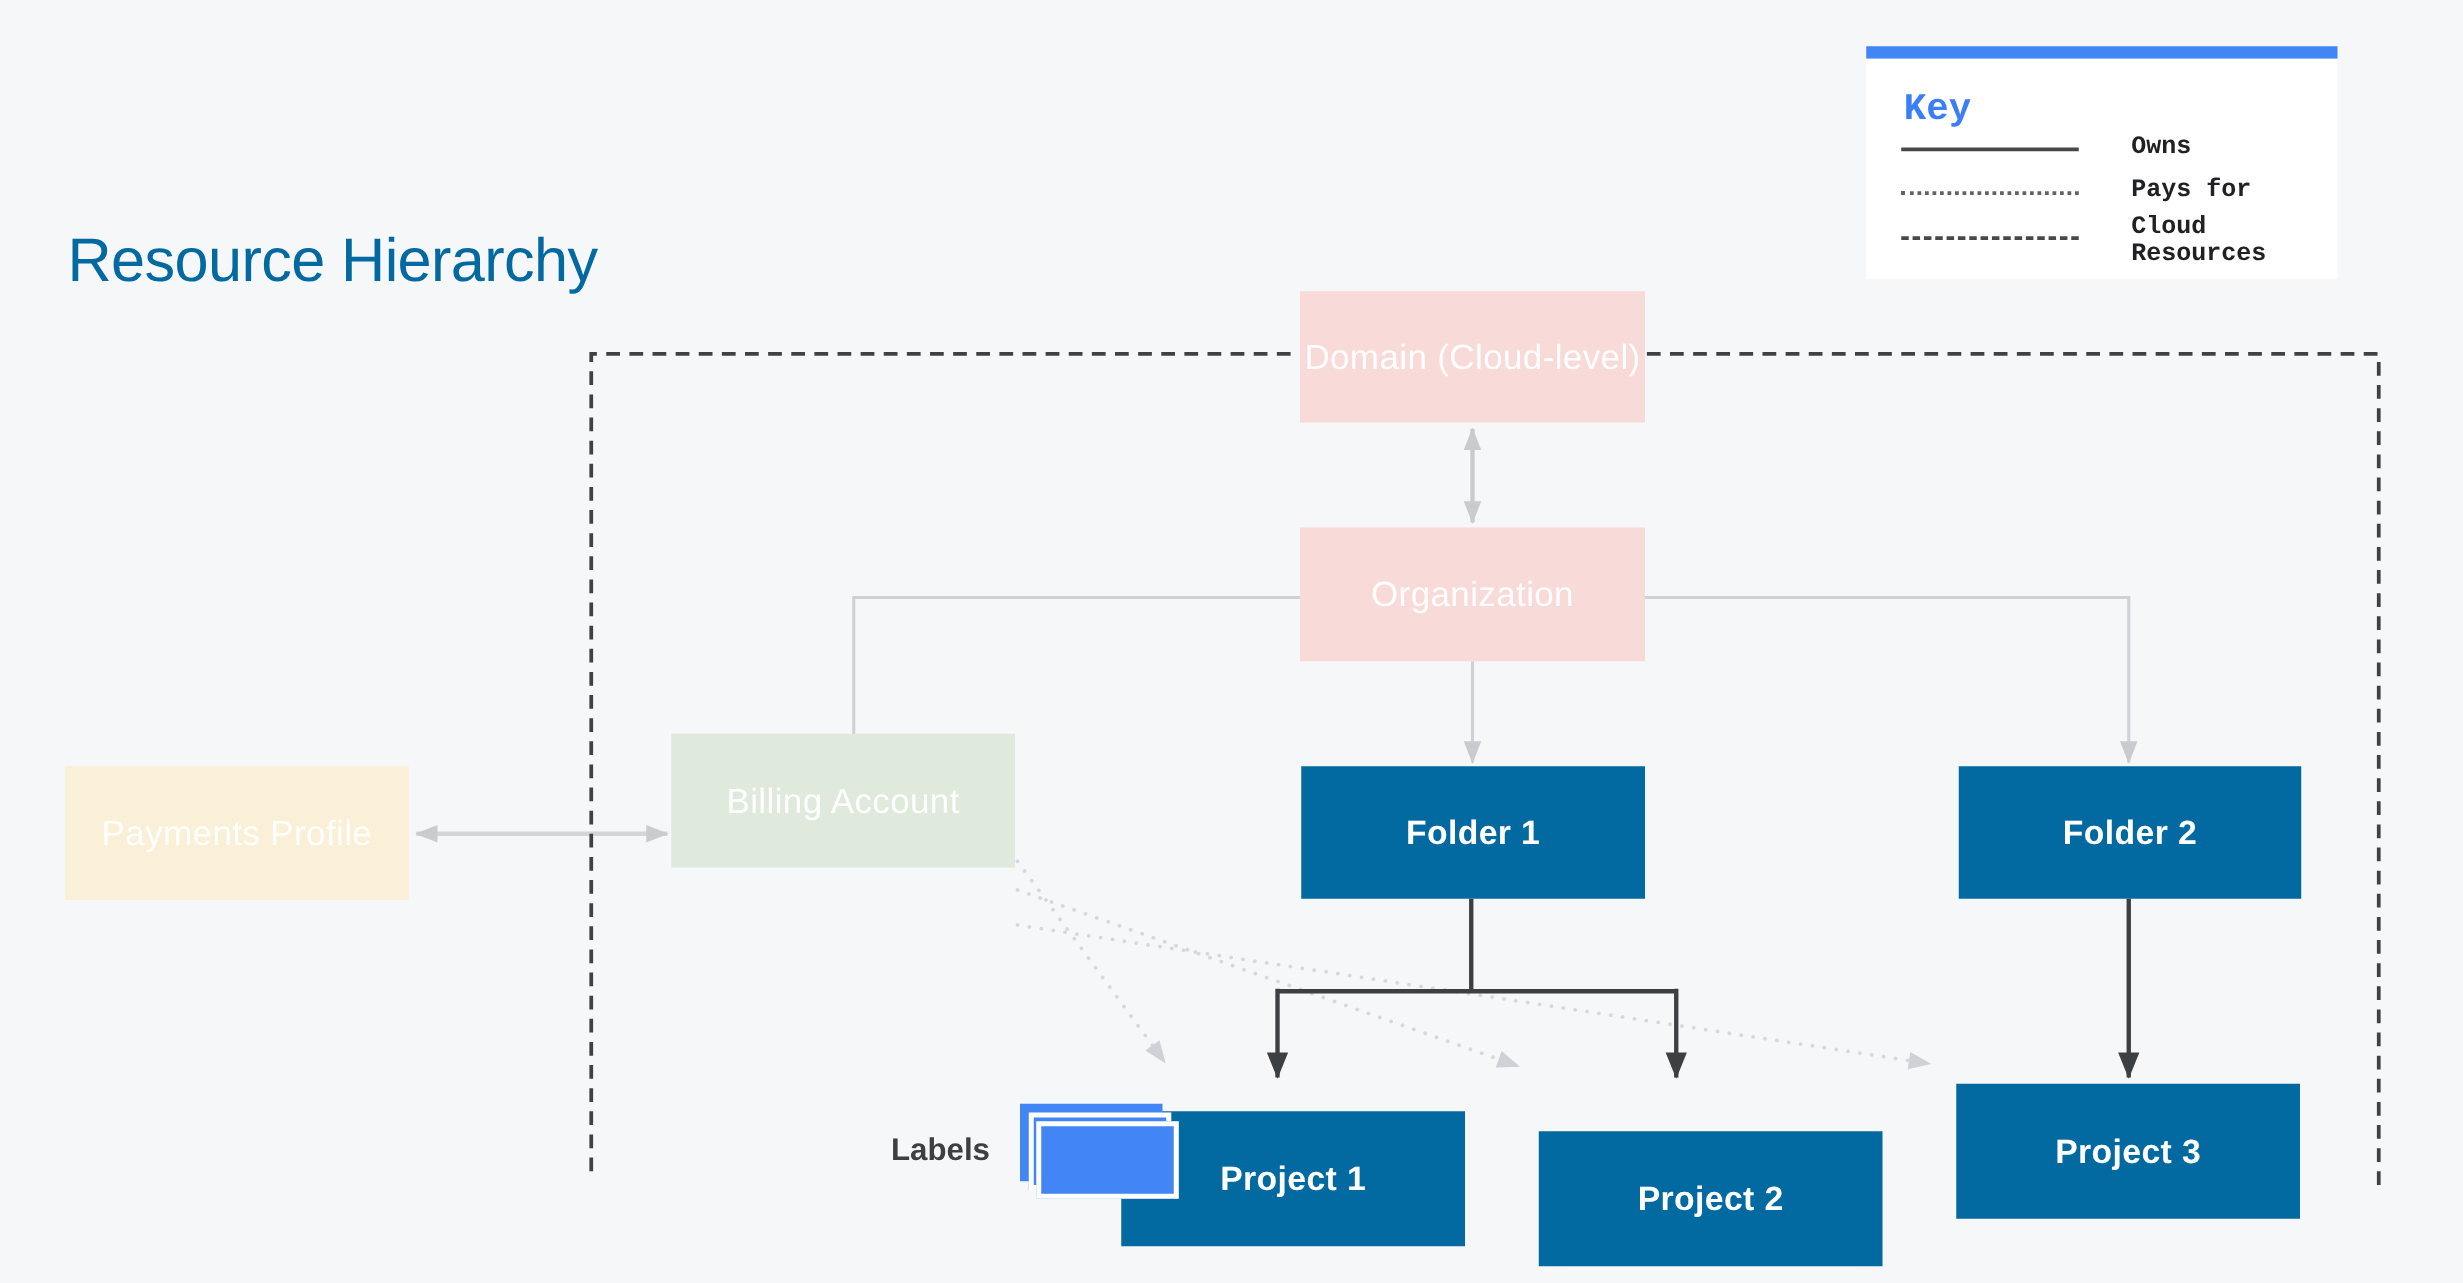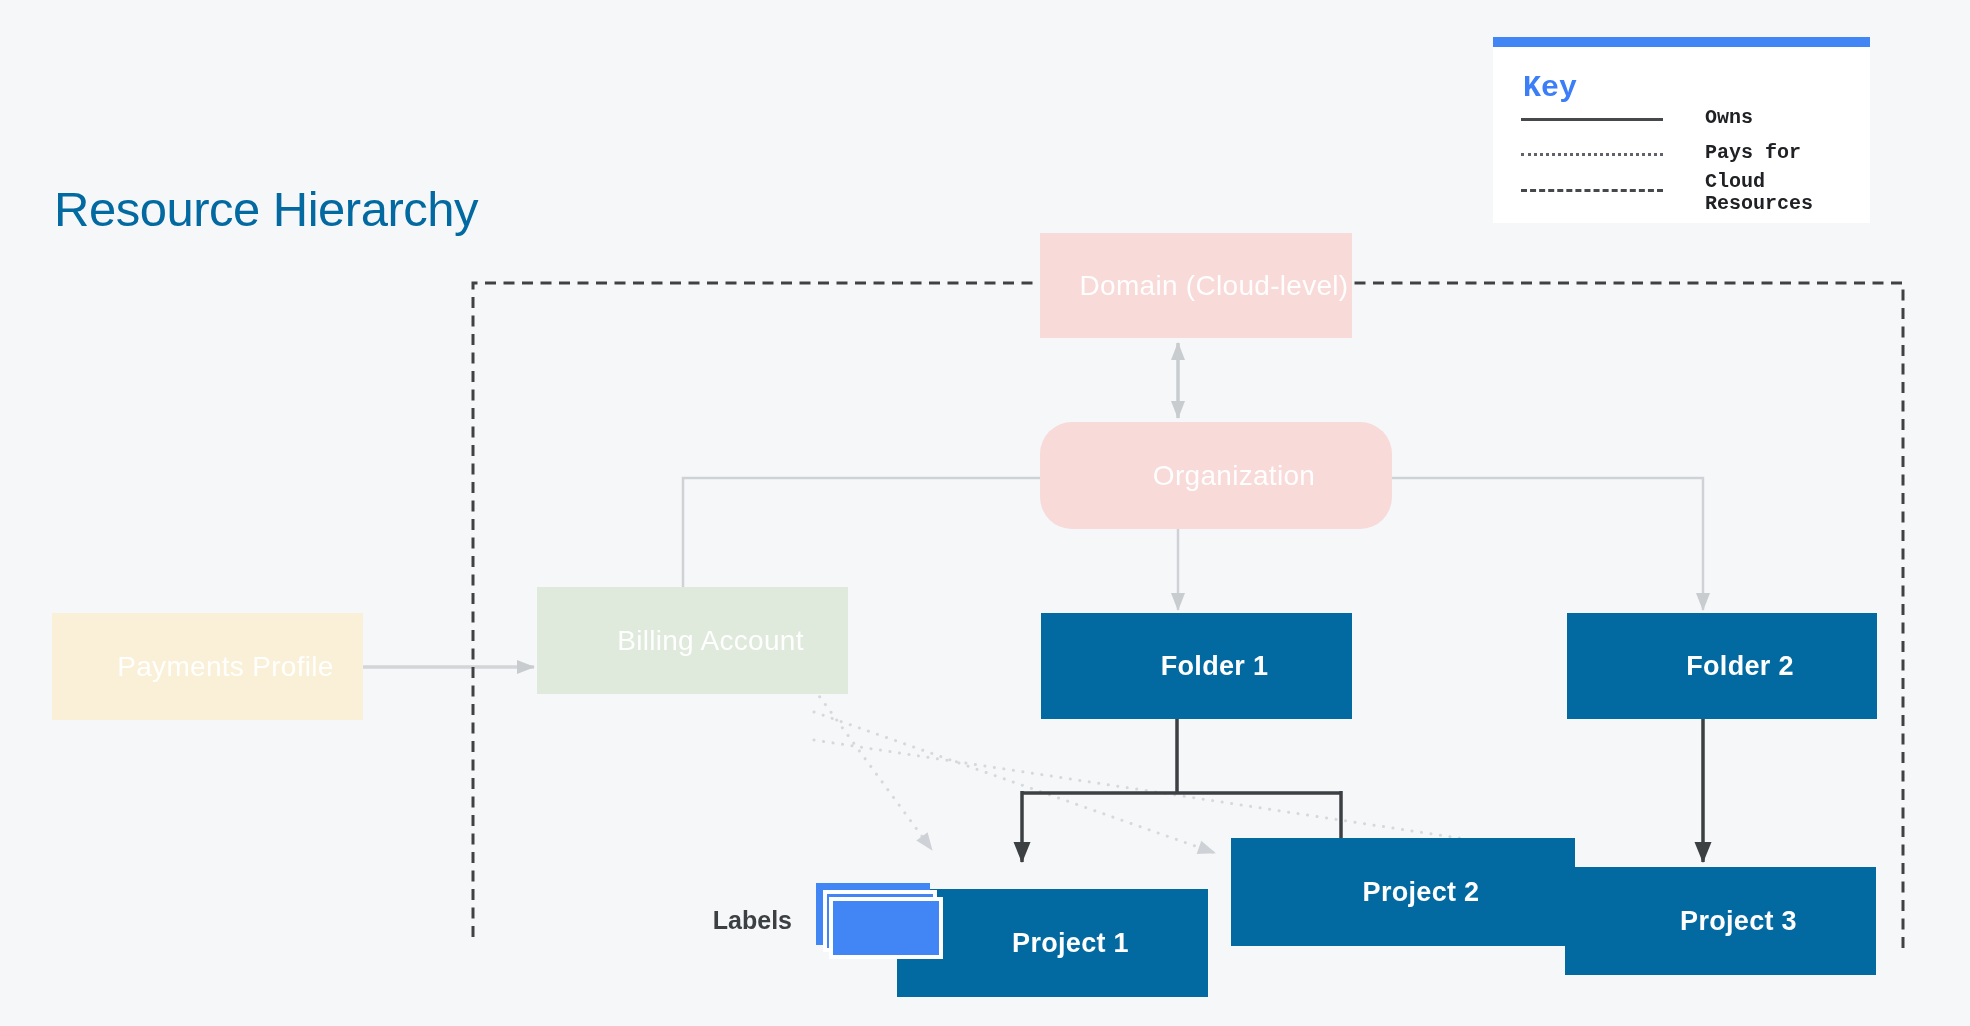--- a/index.html
+++ b/index.html
@@ -20,42 +20,41 @@
     font-size:49px;font-weight:400;color:#0369a1;
     letter-spacing:-0.5px;z-index:4;
   }
   
   #connectors{position:absolute;left:0;top:0;z-index:1;}
   
   .node{
     position:absolute;z-index:2;
     display:flex;align-items:center;justify-content:center;
     text-align:center;
-    padding-left:36px;
   }
   .node .node-label{display:block;}
   .node.pink{background:#f8dad8;}
   .node.cream{background:#faf0d8;}
   .node.green{background:#dfeadc;}
   .node.blue{background:#0369a1;}
   .node.pastel-text .node-label{
     color:rgba(255,255,255,0.97);
     font-size:28px;font-weight:400;letter-spacing:0.3px;
   }
   .node.blue .node-label{
     color:#ffffff;font-size:27px;font-weight:700;letter-spacing:0.3px;
   }
   #node-domain      {left:1040px;top:233px;width:276px;height:105px;}
-  #node-organization{left:1040px;top:422px;width:316px;height:107px;border-radius:32px;}
+  #node-organization{left:1040px;top:422px;width:276px;height:107px;}
   #node-payments    {left:52px;  top:613px;width:275px;height:107px;}
   #node-billing     {left:537px; top:587px;width:275px;height:107px;}
   #node-folder1     {left:1041px;top:613px;width:275px;height:106px;}
   #node-folder2     {left:1567px;top:613px;width:274px;height:106px;}
   #node-project1    {left:897px; top:867px;width:275px;height:108px;margin-top:22px;}
-  #node-project2    {left:1231px;top:838px;width:308px;height:108px;}
+  #node-project2    {left:1231px;top:905px;width:275px;height:108px;}
   #node-project3    {left:1565px;top:867px;width:275px;height:108px;}
   
   .labels-caption{
     position:absolute;left:640px;top:906px;width:152px;
     text-align:right;font-size:25px;font-weight:700;color:#3c4043;
     z-index:4;
   }
   .labels-stack{
     position:absolute;left:816px;top:883px;width:127px;height:76px;z-index:3;
   }

